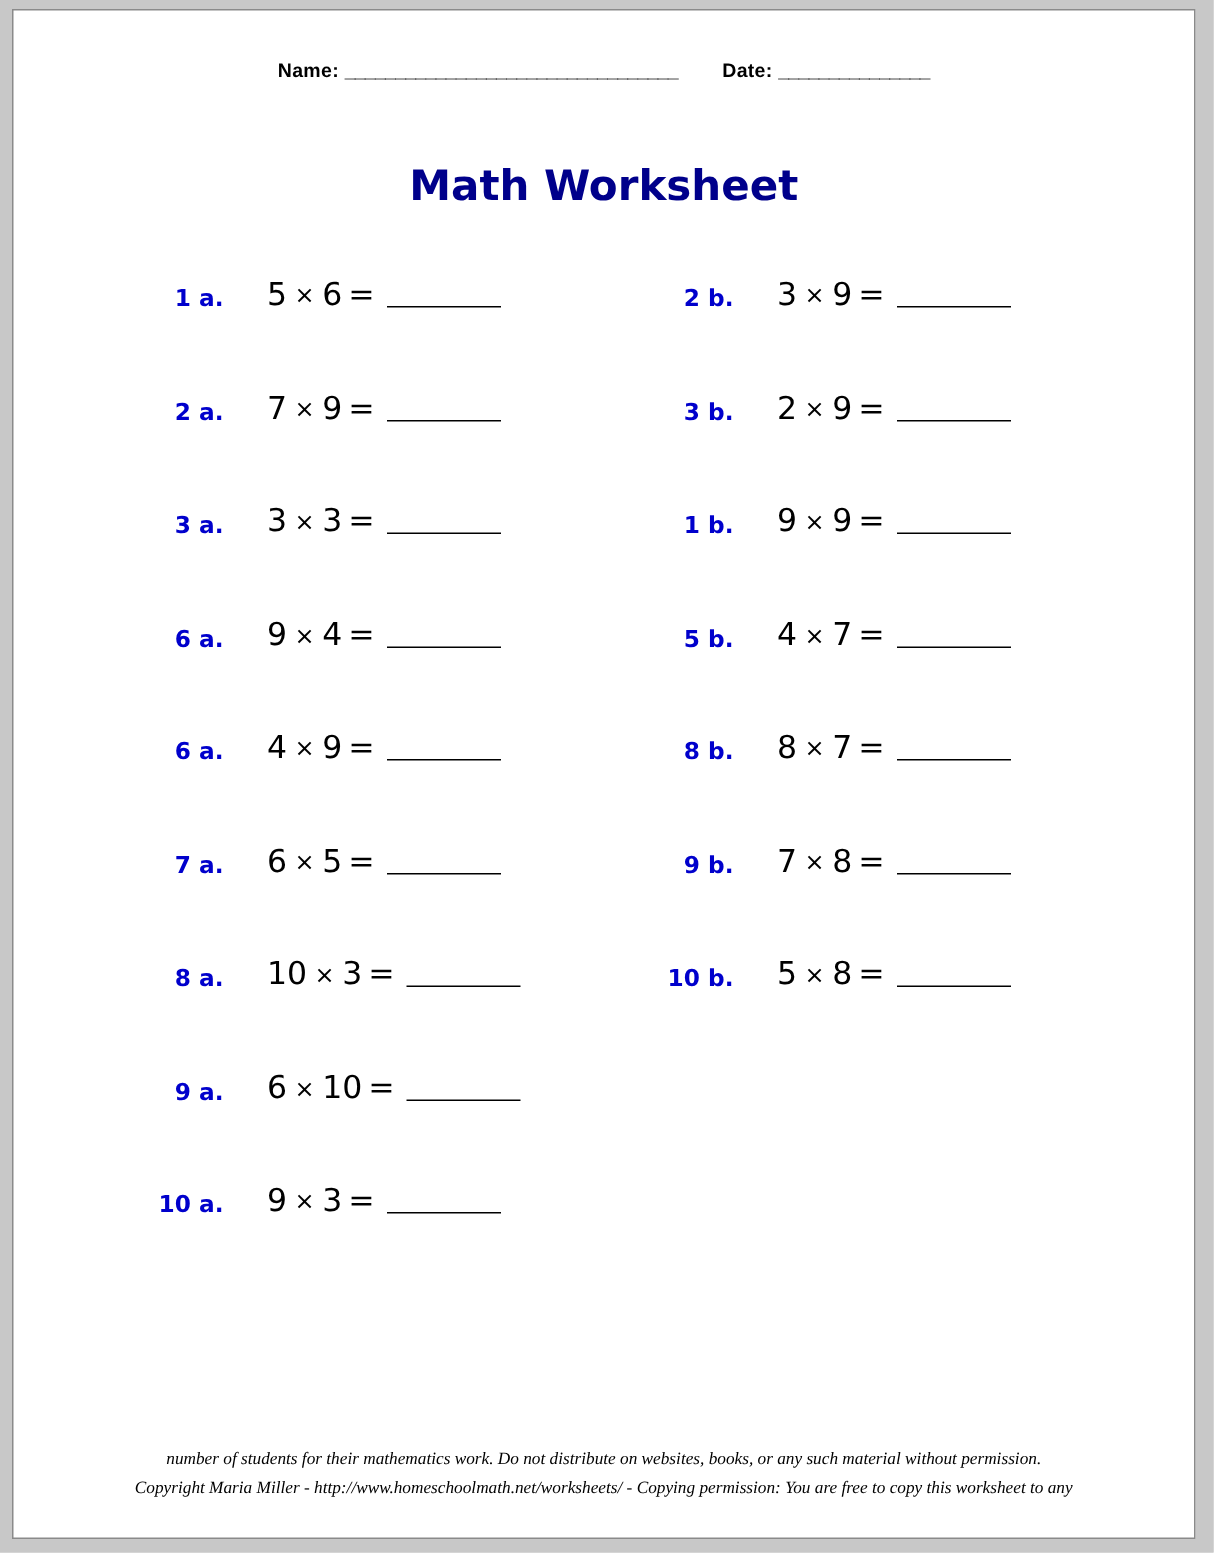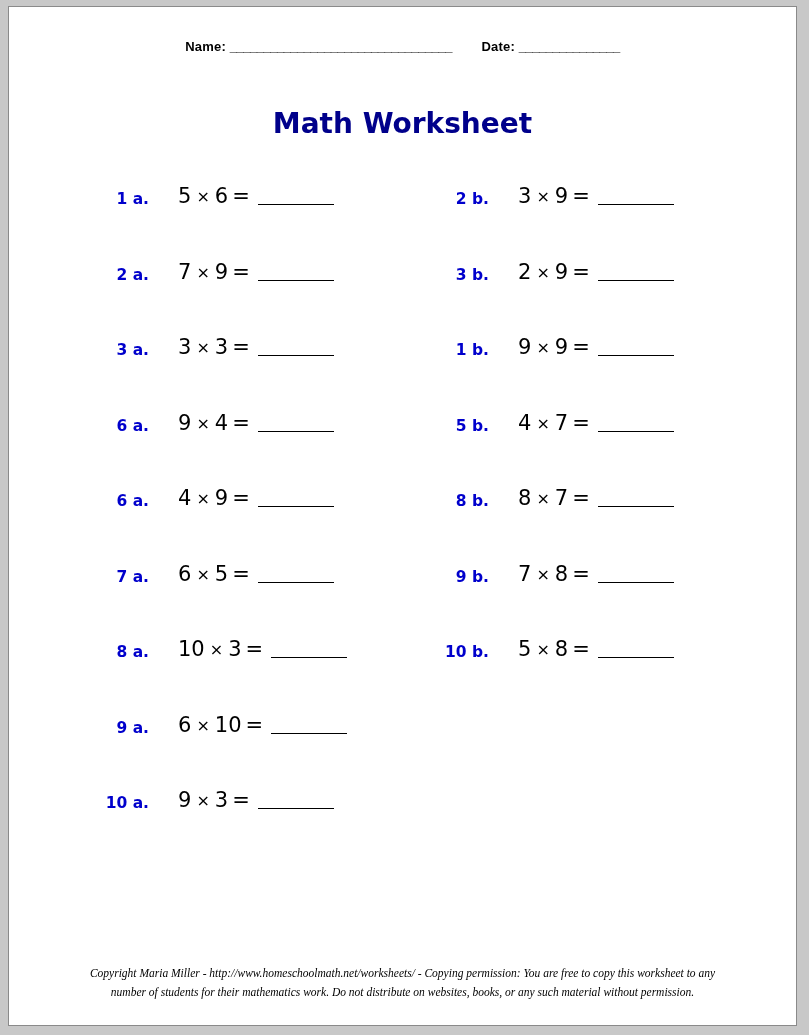--- a/index.html
+++ b/index.html
@@ -240,17 +240,17 @@
       <div class="row">
         <span class="label">10 b.</span>
         <span class="expr">
           <span class="num">5</span><span class="op">×</span><span class="num">8</span><span class="eq">=</span><span class="answer-blank"></span>
         </span>
       </div>
     </div>
   </div>
 
   <div class="footer">
+    <div>number of students for their mathematics work. Do not distribute on websites, books, or any such material without permission.</div>
     <div>Copyright Maria Miller - http://www.homeschoolmath.net/worksheets/ - Copying permission: You are free to copy this worksheet to any</div>
-    <div>number of students for their mathematics work. Do not distribute on websites, books, or any such material without permission.</div>
   </div>
 
 </div>
 
 </body></html>

